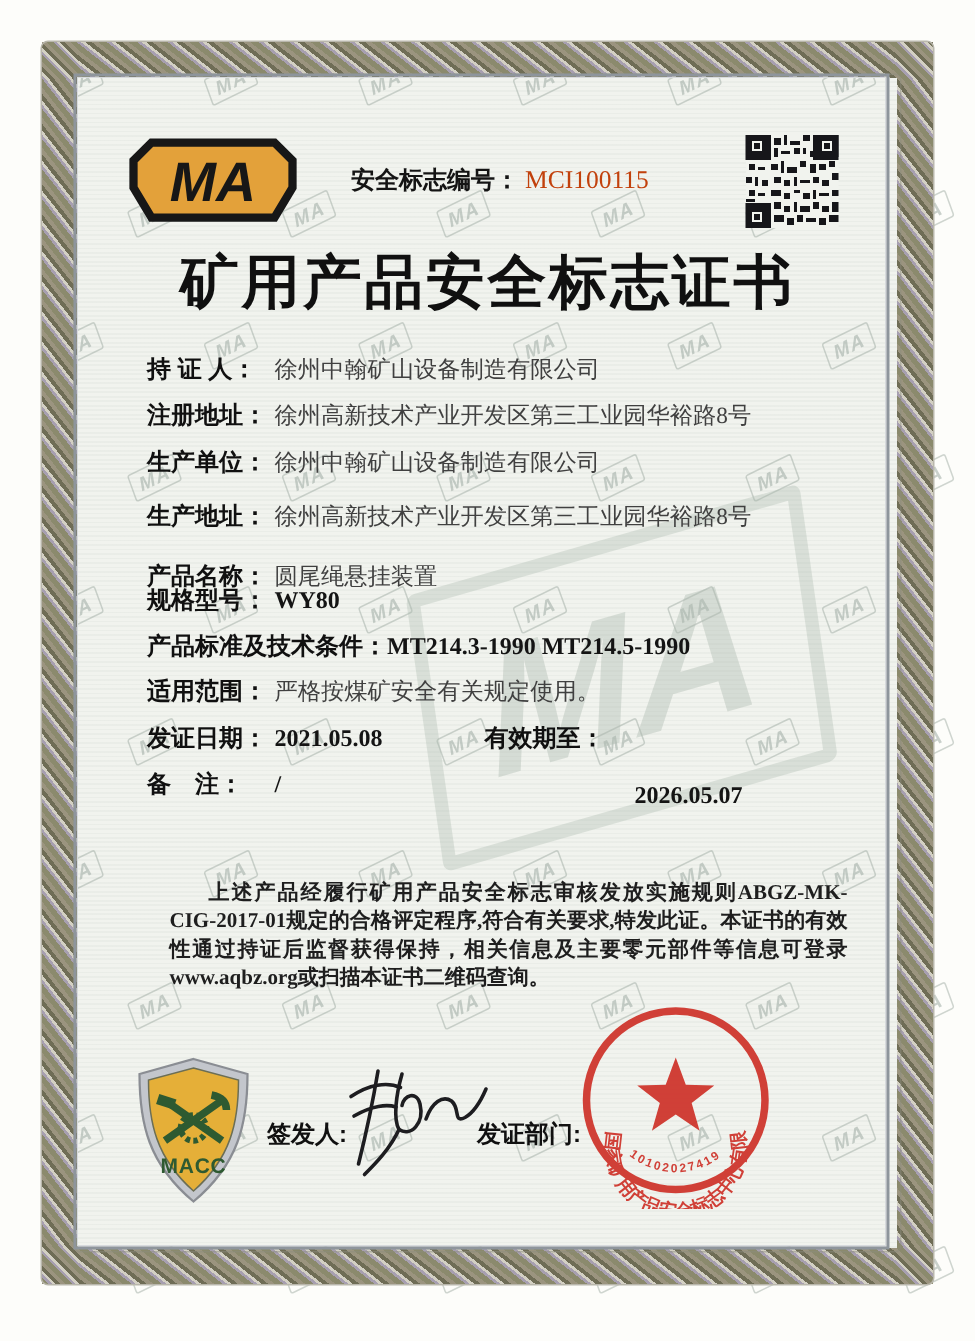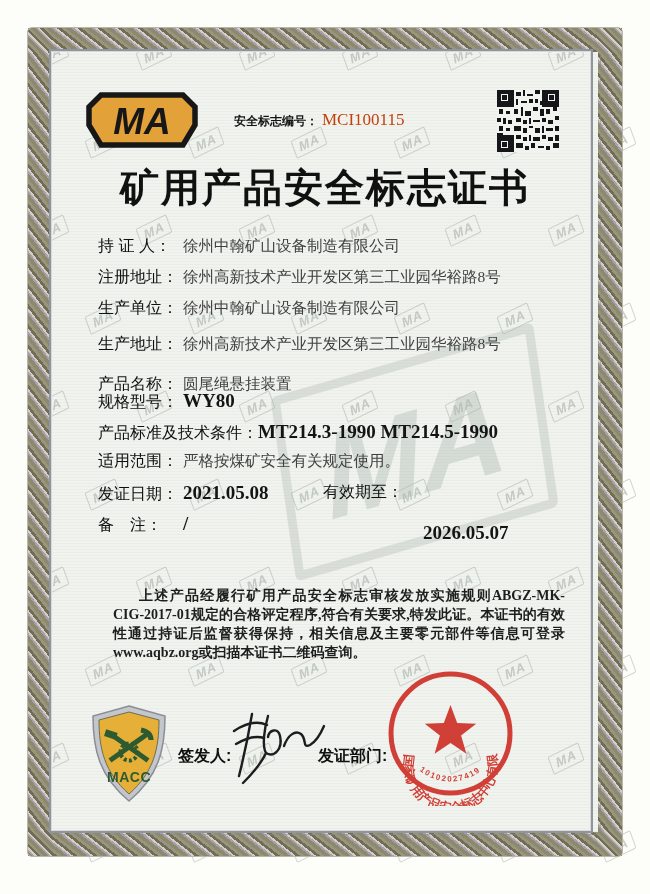--- a/index.html
+++ b/index.html
@@ -25,30 +25,30 @@
   .frame{position:absolute;left:49px;top:49px;width:544px;height:784px;z-index:4;box-sizing:border-box;
       border:2px solid #8e959c;box-shadow:inset 0 0 0 1px #d7dadd;pointer-events:none;}
   .paper{position:absolute;left:52px;top:52px;width:546px;height:780px;z-index:1;
       background:#f1f3ee;
       background-image:repeating-linear-gradient(0deg,rgba(120,140,130,0.06) 0 1px,transparent 1px 3px);}
 
   
   .content{position:absolute;inset:0;z-index:5;}
   .ma-logo{position:absolute;left:86px;top:92px;}
   .certno{position:absolute;left:234px;top:110px;white-space:nowrap;}
-  .certno .lbl{font-weight:bold;font-size:12px;color:#141414;font-family:Liberation Serif, serif;}
+  .certno .lbl{font-weight:bold;font-size:16px;color:#141414;font-family:Liberation Serif, serif;}
   .certno .val{font-family:"Liberation Serif",serif;font-size:17px;color:#c2410c;margin-left:4px;}
   .qr{position:absolute;left:497px;top:90px;}
   .title{position:absolute;left:52px;width:546px;top:161px;text-align:center;
       font-family:"Liberation Serif",serif;font-weight:900;font-size:39px;color:#101010;letter-spacing:2px;}
 
   .row{position:absolute;left:98px;white-space:nowrap;}
-  .flabel{display:inline-block;min-width:85px;font-weight:normal;font-size:16px;color:#101010;}
+  .flabel{display:inline-block;min-width:85px;font-weight:bold;font-size:16px;color:#101010;}
   .fvalue{font-family:"Liberation Serif",serif;font-weight:400;font-size:15.5px;color:#404040;}
-  .numval{font-family:"Liberation Serif",serif;font-weight:bold;font-size:19px;color:#141414;}
+  .numval{font-family:"Liberation Serif",serif;font-weight:bold;font-size:16px;color:#141414;}
 
   .statement{position:absolute;left:113px;top:586px;width:452px;z-index:5;
       font-family:"Liberation Serif",serif;font-weight:700;font-size:14px;line-height:19px;
       color:#1e1e1e;text-align:justify;text-indent:26px;margin:0;}
 
   .signer{position:absolute;left:178px;top:746px;font-weight:bold;font-size:16px;color:#101010;}
   .dept{position:absolute;left:318px;top:746px;font-weight:bold;font-size:16px;color:#101010;}
   .signature{position:absolute;left:222px;top:704px;z-index:6;}
   .shield{position:absolute;left:89px;top:704px;z-index:5;}
   .stamp{position:absolute;left:378px;top:661px;z-index:6;opacity:0.93;mix-blend-mode:multiply;}

